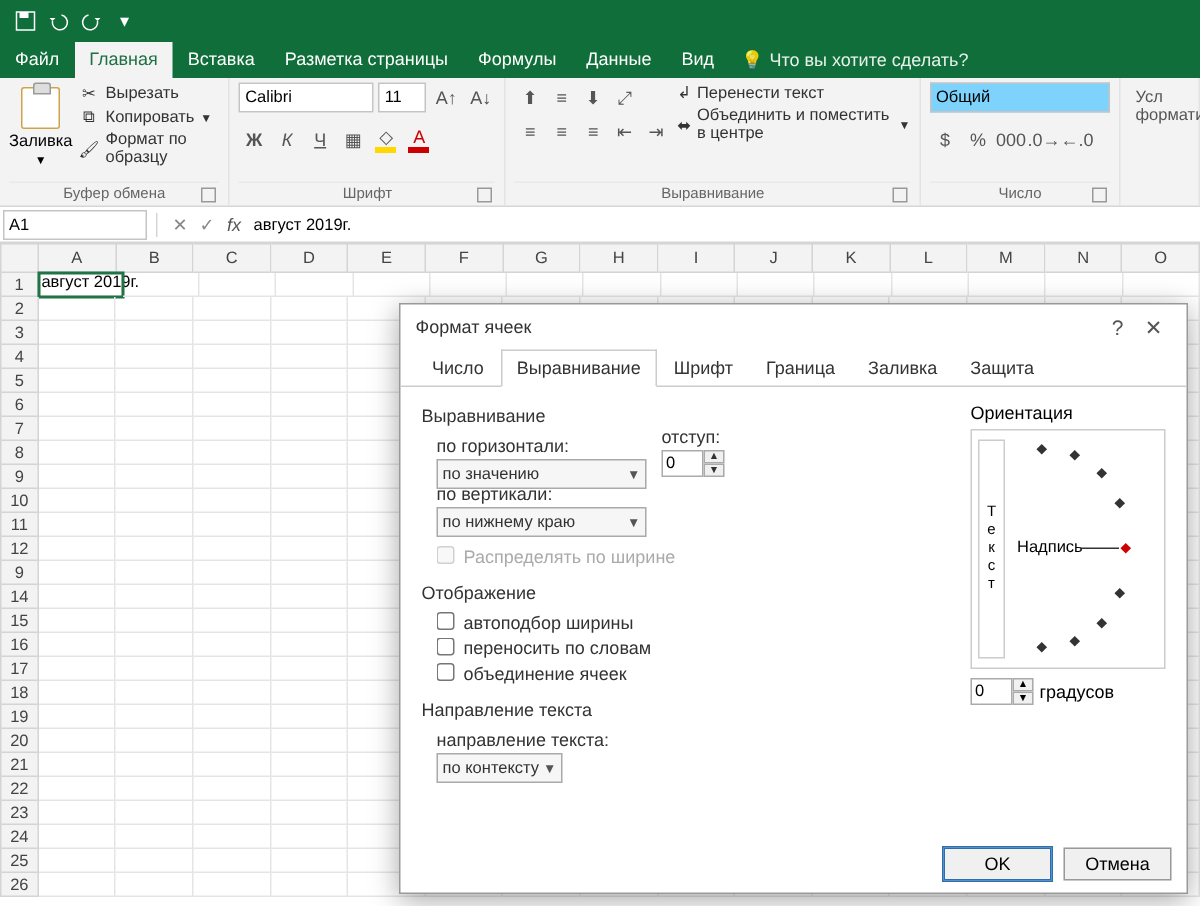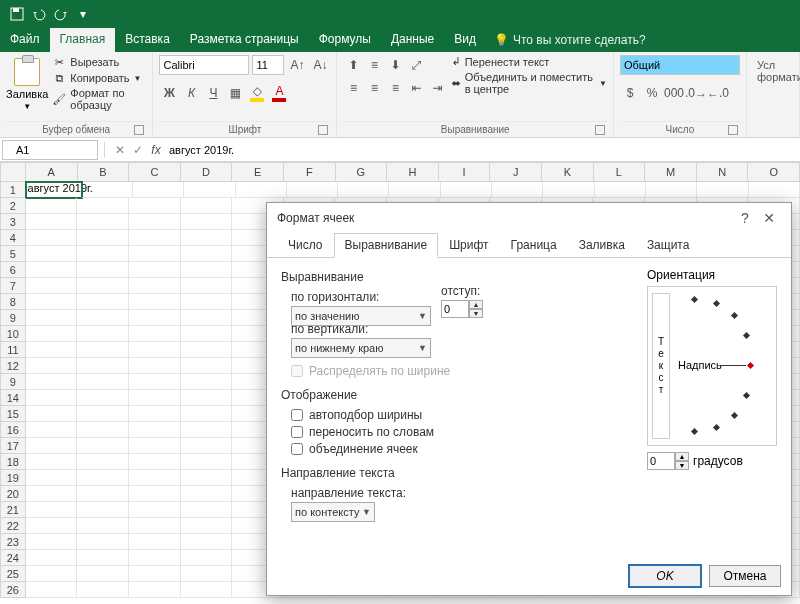--- a/index.html
+++ b/index.html
@@ -42,21 +42,21 @@
 
 .align-right-col { display: flex; flex-direction: column; gap: 3px; font-size: 11px; color: #333; }
 .align-right-col .ar-row { display: flex; align-items: center; gap: 4px; cursor: pointer; }
 
 .num-top { display: flex; gap: 3px; }
 .num-fmt { width: 120px; height: 20px; border: 1px solid #c4c4c4; background: #7dd3fc; font-size: 11px; padding: 0 3px; }
 
 .styles-stub { width: 40px; padding: 4px; font-size: 11px; color: #555; }
 
 .formula-bar { height: 24px; background: #fff; border-bottom: 1px solid #d6d6d6; display: flex; align-items: center; }
-.name-box { width: 96px; height: 20px; border: 1px solid #c4c4c4; margin-left: 2px; font-size: 11px; padding: 0 13px; }
+.name-box { width: 96px; height: 20px; border: 1px solid #c4c4c4; margin-left: 2px; font-size: 11px; padding: 0 3px; }
 .fb-sep { width: 1px; height: 16px; background: #d6d6d6; margin: 0 6px; }
 .fb-btn { width: 18px; text-align: center; color: #888; cursor: pointer; }
 .fx { font-style: italic; color: #555; }
 .formula-input { flex: 1; border: none; font-size: 11px; padding: 0 4px; height: 20px; outline: none; }
 
 .sheet { position: relative; height: 442px; overflow: hidden; background: #fff; }
 .col-headers { display: flex; height: 20px; }
 .ch, .rh { border: 1px solid #d4d4d4; background: #f3f3f3; font-size: 11px; color: #444; display: flex; align-items: center; justify-content: center; }
 .ch { height: 20px; }
 .ch.select-all { width: 28px; }
@@ -79,38 +79,38 @@
 .field-row { margin: 4px 0 2px 10px; }
 .combo { height: 20px; border: 1px solid #aaa; background: #f6f6f6; font-size: 11px; padding: 0 3px; display: flex; align-items: center; justify-content: space-between; margin: 2px 0 6px 10px; }
 .combo.w1 { width: 140px; }
 .combo.w2 { width: 84px; }
 .chev { font-size: 9px; color: #555; }
 .indent-row { display: flex; align-items: center; gap: 6px; margin-left: 160px; margin-top: -48px; }
 .spinner { display: flex; align-items: center; }
 .spinner input { width: 28px; height: 18px; border: 1px solid #aaa; font-size: 11px; text-align: left; padding: 0 2px; }
 .spin-btns { display: flex; flex-direction: column; }
 .spin-btns div { width: 14px; height: 9px; border: 1px solid #aaa; font-size: 7px; line-height: 7px; text-align: center; background: #f0f0f0; cursor: pointer; }
-.chk { display: flex; align-items: center; gap: 6px; margin: 3px 0 3px 10px; }
+.chk { display: flex; align-items: flex-start; gap: 6px; margin: 3px 0 3px 10px; }
 .chk input { width: 12px; height: 12px; }
 .disabled { color: #aaa; }
 
 .dlg-right { width: 130px; }
 .orient-box { border: 1px solid #ccc; height: 160px; position: relative; margin-top: 4px; }
 .orient-vert { position: absolute; left: 4px; top: 6px; width: 18px; border: 1px solid #ccc; height: 146px; display: flex; flex-direction: column; align-items: center; justify-content: center; font-size: 10px; }
 .orient-vert span { line-height: 12px; }
 .orient-dial { position: absolute; left: 28px; top: 6px; right: 4px; bottom: 6px; }
 .dot { position: absolute; width: 5px; height: 5px; background: #333; transform: rotate(45deg); }
 .dot.mid { background: #c00; }
 .orient-label { position: absolute; left: 30px; top: 72px; font-size: 11px; }
 .orient-line { position: absolute; left: 72px; top: 78px; width: 26px; height: 1px; background: #333; }
 .deg-row { display: flex; align-items: center; gap: 4px; margin-top: 6px; }
 
 .dlg-footer { position: absolute; bottom: 8px; right: 10px; display: flex; gap: 8px; }
 .btn { width: 72px; height: 22px; border: 1px solid #999; background: #f0f0f0; font-size: 12px; cursor: pointer; }
-.btn.primary { border: 1px solid #2a6fb0; outline: 1px solid #2a6fb0; font-style: italic; }
+.btn.primary { border: 1px solid #2a6fb0; outline: 1px solid #2a6fb0; }
 
 svg { display: block; }
 </style>
 </head>
 <body>
 
 <div class="titlebar">
   <span class="qa-btn">
       <svg width="14" height="14" viewBox="0 0 14 14">
         <rect x="1" y="1" width="12" height="12" fill="none" stroke="#fff"></rect>

